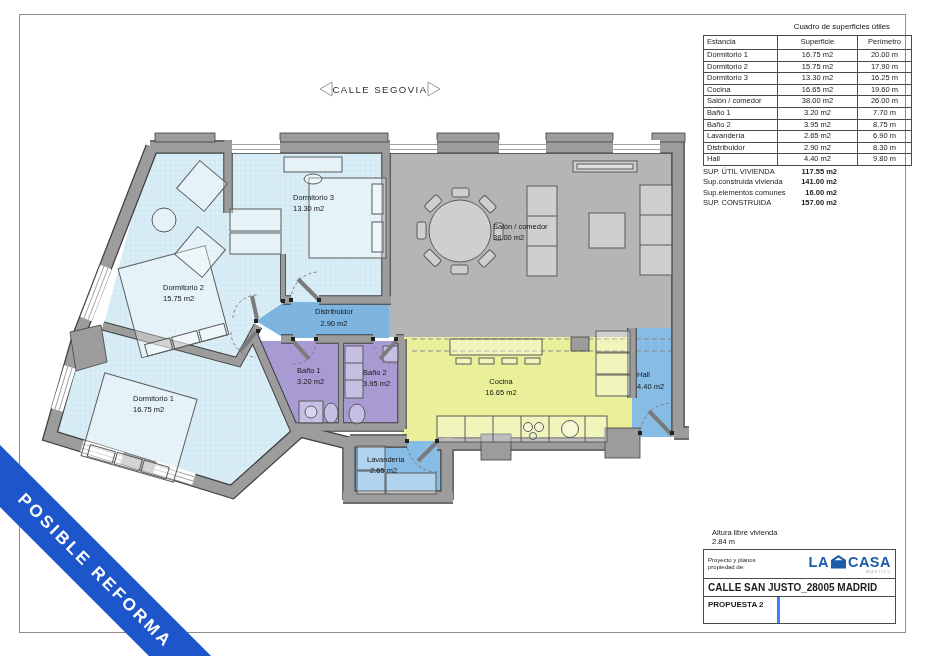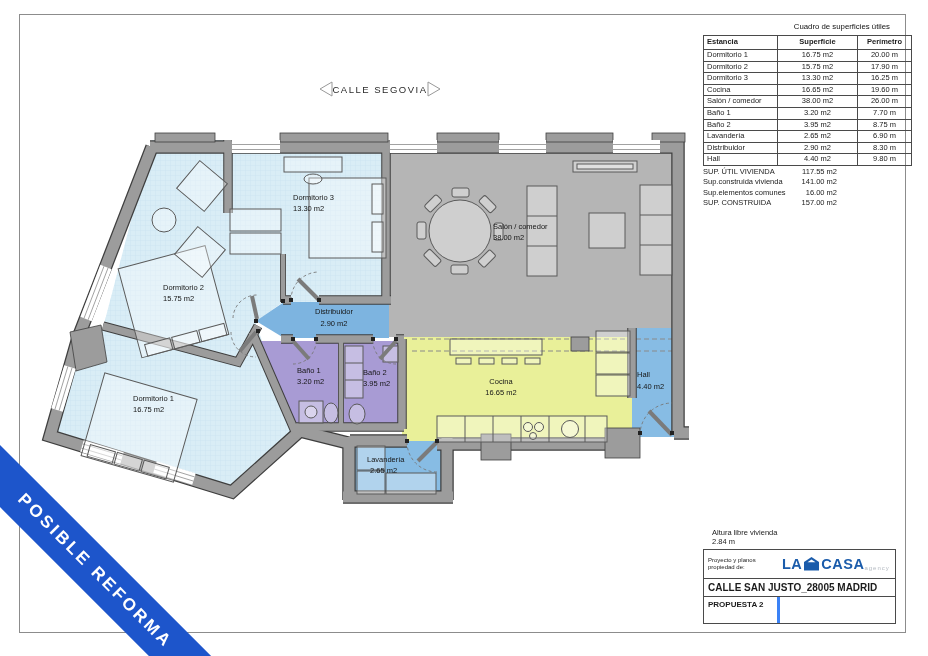--- a/index.html
+++ b/index.html
@@ -9,36 +9,36 @@
   }
   .sheet-frame{
     position:absolute;left:19px;top:14px;width:887px;height:619px;
     border:1px solid #8c8c8c;box-sizing:border-box;
   }
   
   .surface-table{position:absolute;left:703px;top:22px;width:187px;}
   .tbl-title{font-size:7.8px;text-align:right;margin-bottom:4px;color:#111;}
   .surface-table table{border-collapse:collapse;width:187px;font-size:7.5px;table-layout:fixed;}
   .surface-table th,.surface-table td{border:1px solid #4a4a4a;padding:0 3px;height:10.6px;line-height:10.6px;overflow:hidden;white-space:nowrap;}
-  .surface-table th{font-weight:bold;height:13px;text-align:left;}
+  .surface-table th{font-weight:normal;height:13px;text-align:left;}
   .surface-table th.c,.surface-table td.c{text-align:center;}
   .col-est{width:67px;} .col-sup{width:73px;} .col-per{width:47px;}
   
   .summary{position:absolute;left:703px;top:167px;width:150px;font-size:7.5px;}
   .summary .srow{display:flex;height:10.3px;line-height:10.3px;}
   .summary .slabel{width:92px;}
-  .summary .svalue{width:42px;text-align:right;}
+  .summary .svalue{width:42px;text-align:right;font-weight:bold;}
   
   .height-note{position:absolute;left:712px;top:528px;font-size:7.5px;display:flex;flex-direction:column;}
   .height-note .hlabel{width:86px;}
   
   .title-block{position:absolute;left:703px;top:549px;width:193px;border:1px solid #4a4a4a;box-sizing:border-box;background:#fff;}
   .tb-row1{height:28px;display:flex;align-items:center;padding:0 4px;}
   .tb-owner{font-size:6px;width:74px;line-height:7px;color:#222;}
-  .tb-logo{flex:1;display:flex;flex-direction:row;align-items:flex-end;}
+  .tb-logo{flex:1;display:flex;flex-direction:column;align-items:flex-end;}
   .tb-logo-line{display:flex;align-items:center;font-weight:bold;font-size:14.5px;color:#1b5cab;letter-spacing:.5px;line-height:14px;}
   .tb-logo-line svg{margin:0 2px;}
   .tb-agency{font-size:6px;color:#b4bac1;letter-spacing:1px;margin-top:-1px;}
   .tb-row2{height:17px;line-height:17px;border-top:1px solid #4a4a4a;font-size:10px;font-weight:bold;padding-left:4px;}
   .tb-row3{height:26px;border-top:1px solid #4a4a4a;display:flex;}
   .tb-prop{width:76px;border-right:3px solid #3b82f6;font-size:8px;font-weight:bold;padding:3px 8px 0 4px;box-sizing:border-box;}
   .tb-right{flex:1;display:flex;flex-direction:column;font-size:7.5px;}
   .tb-escala{height:13px;line-height:13px;border-bottom:1px solid #4a4a4a;padding-left:6px;}
   .tb-fecha{height:13px;line-height:13px;padding-left:6px;}
   

